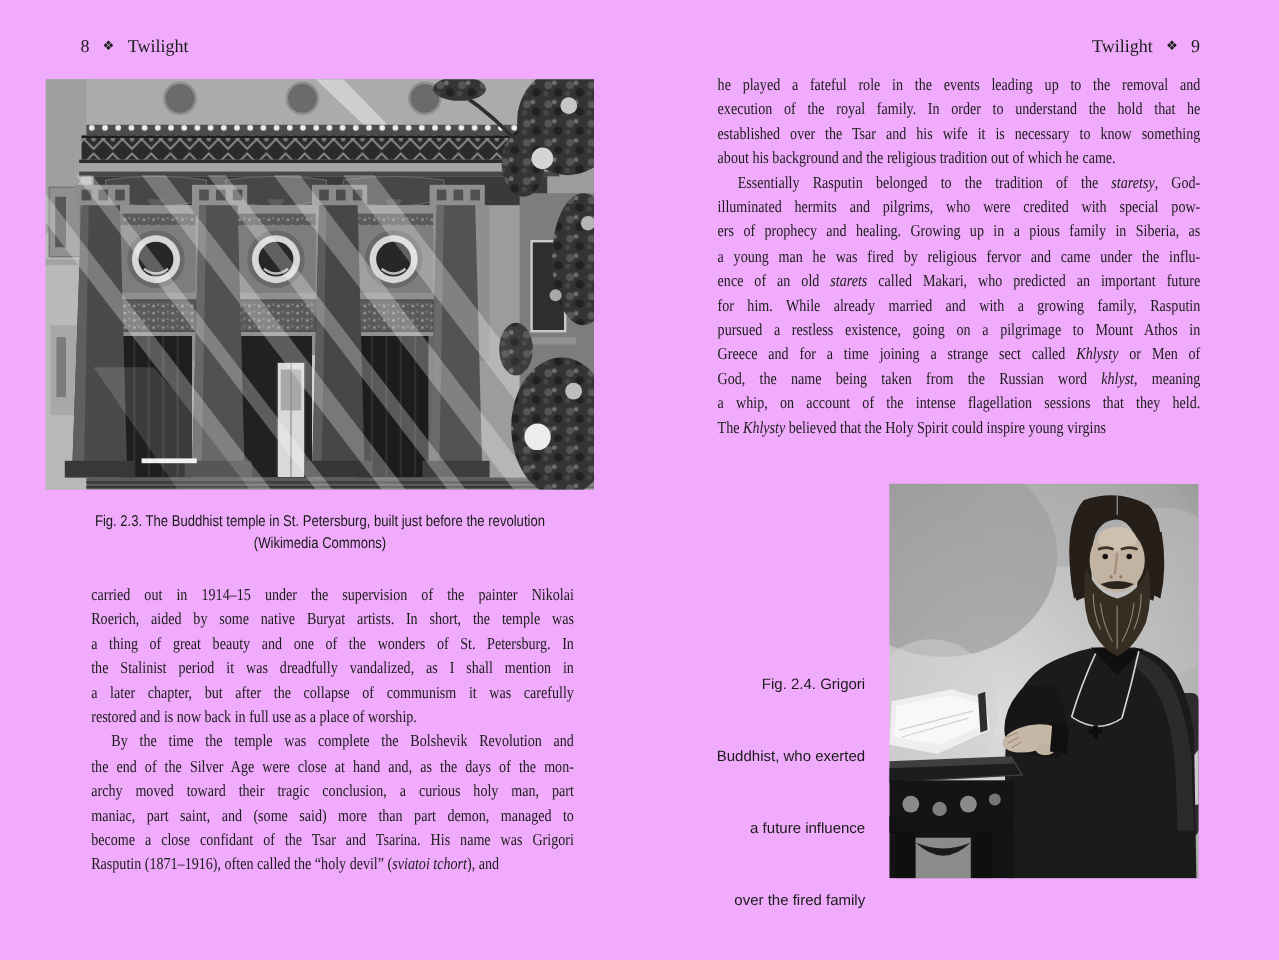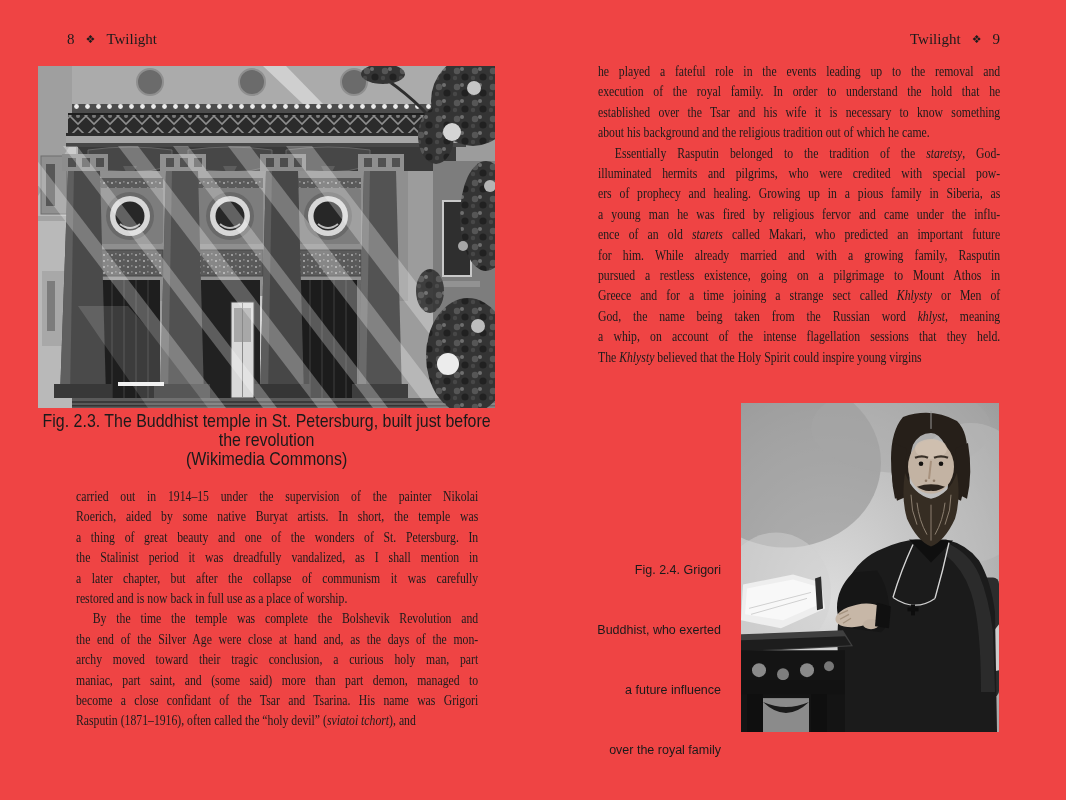--- a/index.html
+++ b/index.html
@@ -1,17 +1,17 @@
 <!DOCTYPE html>
 <html><head>
 <meta charset="utf-8">
 <style>
   html,body{margin:0;padding:0;background:#ffffff;}
   .spread{
-    position:relative;width:1066px;height:800px;background:#ef4444;
+    position:relative;width:1066px;height:800px;background:#f0abfc;
     font-family:"Liberation Serif", serif;color:#1b1b1b;overflow:hidden;
   }
   
   .running-head{position:absolute;top:31px;font-size:15px;line-height:17px;white-space:nowrap;}
   .running-head .orn{font-size:11px;position:relative;top:-1px;margin:0 11px;}
   .head-left{left:67px;}
   .head-right{right:66px;text-align:right;}
 
   
   .bodytext{position:absolute;font-size:14px;line-height:20.4px;}
@@ -25,21 +25,21 @@
   .body-right{left:598px;top:62px;}
 
   
   .fig{position:absolute;}
   .fig svg{display:block;}
   .temple-fig{left:38px;top:66px;width:457px;height:342px;}
   .rasputin-fig{left:741px;top:403px;width:258px;height:329px;}
 
   
   .caption{position:absolute;font-family:"Liberation Sans", sans-serif;color:#1a1a1a;}
-  .cap-temple{left:38px;top:411px;width:457px;font-size:19px;line-height:19px;}
+  .cap-temple{left:38px;top:424px;width:457px;font-size:13px;line-height:19px;}
   .cap-temple .line{width:545px;transform:scaleX(0.839);transform-origin:0 0;text-align:center;text-align-last:center;}
   .cap-rasputin{left:571px;top:520px;width:150px;font-size:12.5px;line-height:19px;}
   .cap-rasputin .line{text-align:right;text-align-last:right;margin-top:41px;}
 </style>
 </head>
 <body>
 
 <div class="spread">
 
   <div>
@@ -275,21 +275,21 @@
           <div class="line">God, the name being taken from the Russian word <i>khlyst</i>, meaning</div>
           <div class="line">a whip, on account of the intense flagellation sessions that they held.</div>
           <div class="line last">The <i>Khlysty</i> believed that the Holy Spirit could inspire young virgins</div>
         </div>
     </div>
 
     <div class="caption cap-rasputin">
         <div class="line first">Fig. 2.4. Grigori</div>
         <div class="line">Buddhist, who exerted</div>
         <div class="line">a future influence</div>
-        <div class="line">over the royal family</div>
+        <div class="line">over the fired family</div>
         <div class="line last">(Twilight Commons )</div>
       </div>
 
     <div class="fig rasputin-fig">
       <svg viewBox="0 0 258 330" width="258" height="329" preserveAspectRatio="none">
         <defs>
           <radialGradient id="rbg" cx="35%" cy="60%" r="95%">
             <stop offset="0%" stop-color="#dcdcdc"></stop>
             <stop offset="60%" stop-color="#b9b9b9"></stop>
             <stop offset="100%" stop-color="#969696"></stop>

